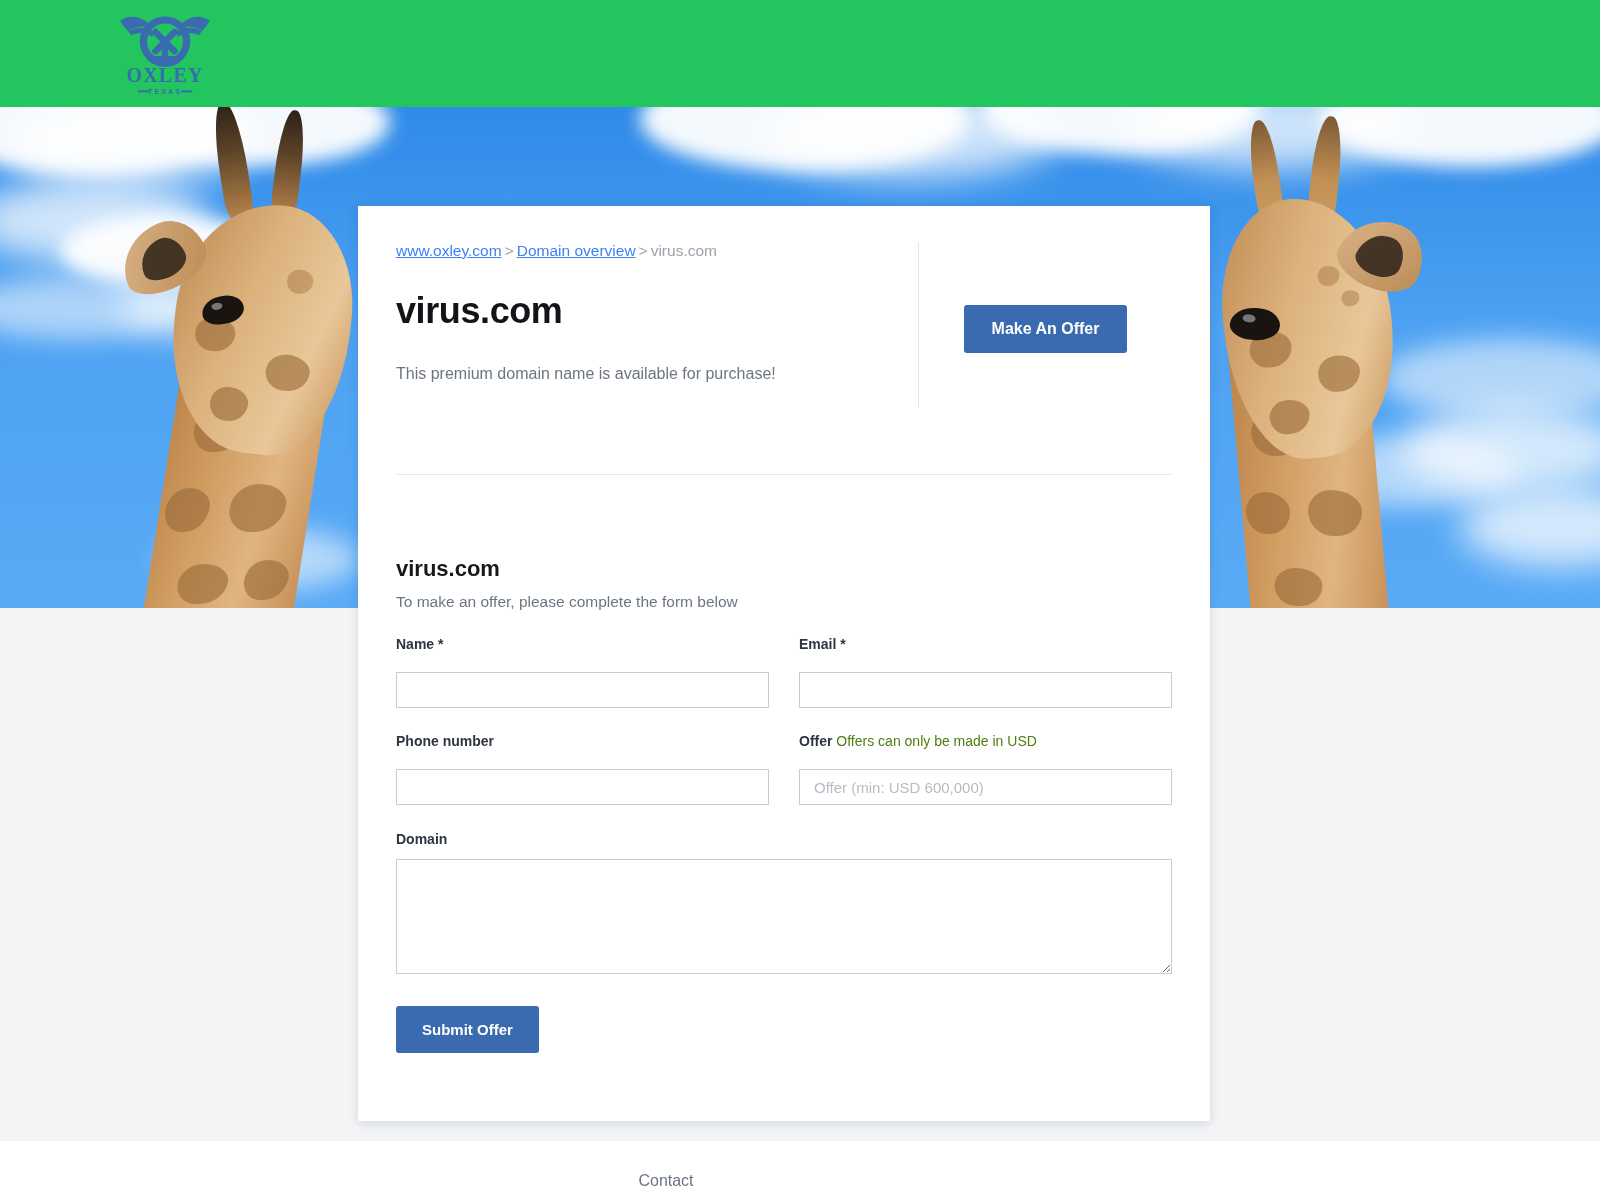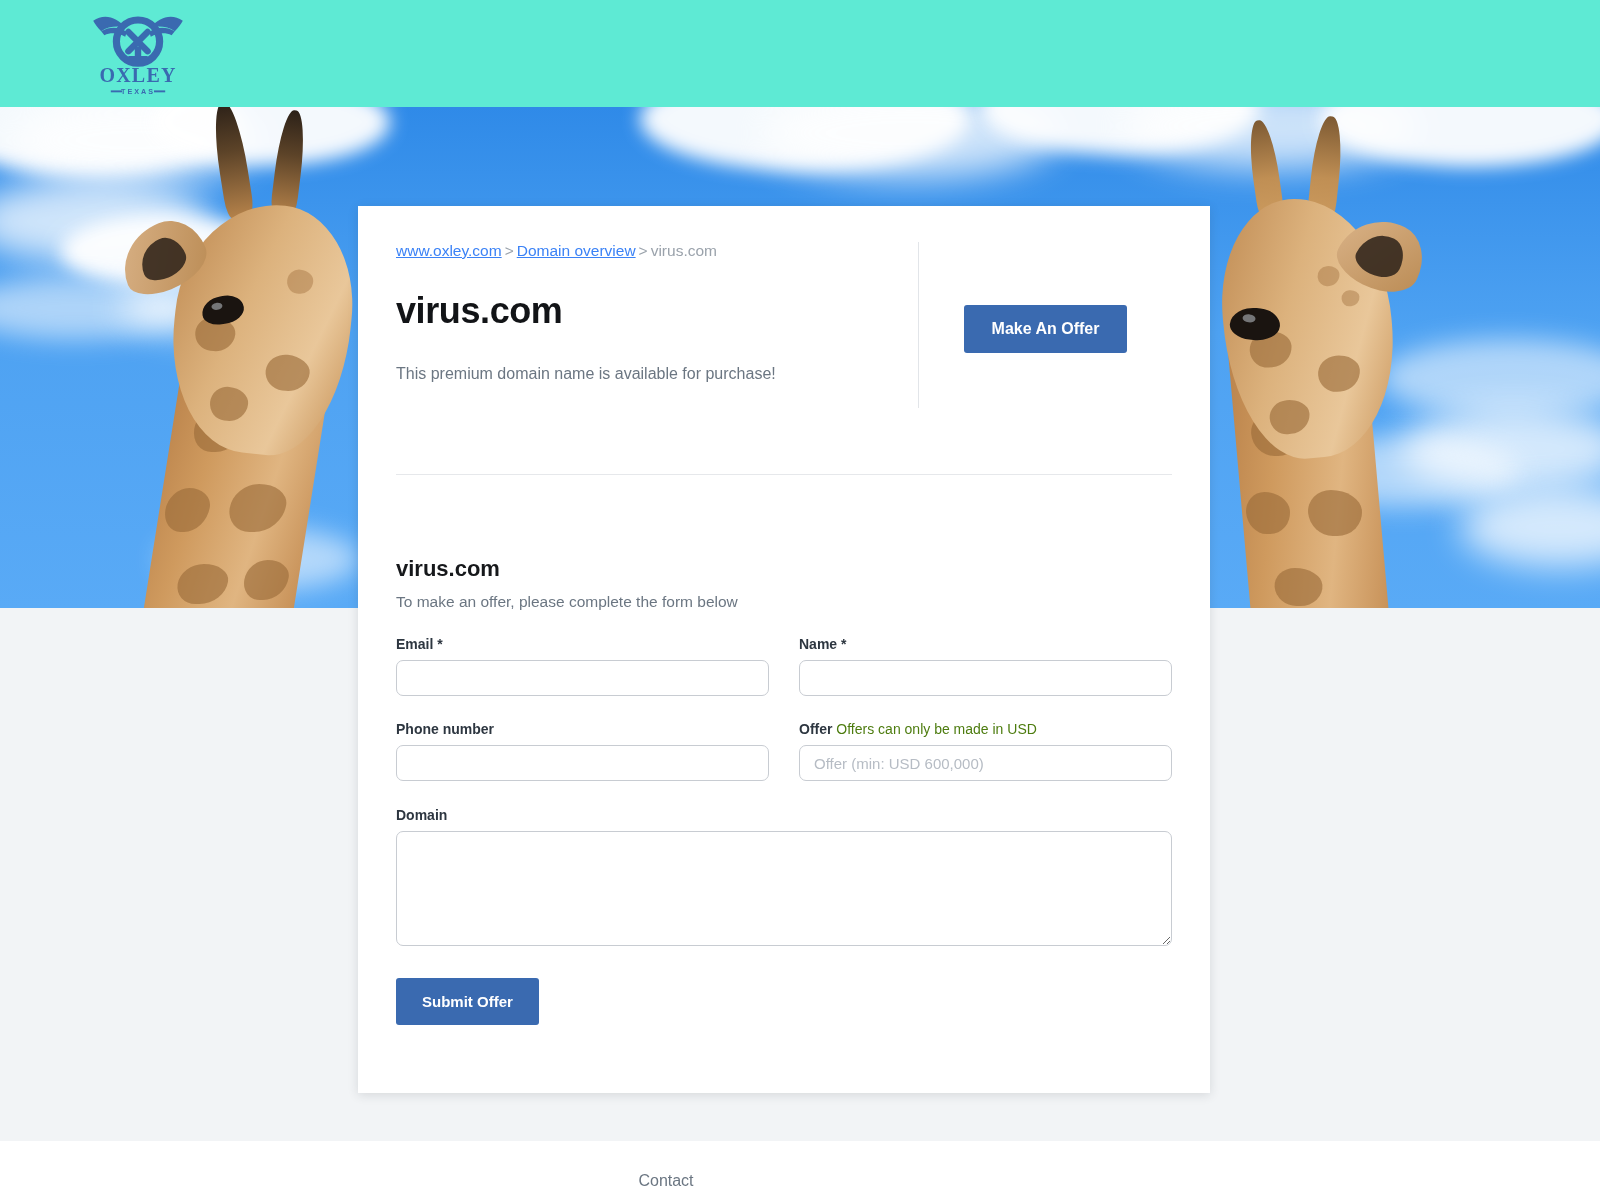--- a/index.html
+++ b/index.html
@@ -8,24 +8,24 @@
     width: 1600px;
     height: 1200px;
     background: #ffffff;
     font-family: "Liberation Sans", sans-serif;
     overflow: hidden;
   }
 
   
   .site-header {
     height: 107px;
-    background: #5eead4;
+    background: #22c55e;
     display: flex;
     align-items: center;
-    padding-left: 90px;
+    padding-left: 117px;
   }
   .logo {
     width: 96px;
     height: 92px;
     display: block;
   }
 
   
   .hero {
     position: relative;
@@ -190,26 +190,27 @@
     font-weight: bold;
     color: #2d3640;
     display: block;
     margin-bottom: 8px;
   }
   .fld-label .req { color: #2d3640; font-weight: bold; }
   .fld-label .hint { font-weight: normal; color: #4d7c0f; text-align: right; }
   input.fld, textarea.fld {
     width: 100%;
     border: 1px solid #c8ccd2;
-    border-radius: 7px;
+    border-radius: 0;
     background: #fff;
     font-size: 15px;
     color: #2d3640;
     font-family: "Liberation Sans", sans-serif;
     padding: 0 14px;
+    margin-top: 12px;
   }
   input.fld { height: 36px; }
   textarea.fld {
     height: 115px;
     padding: 10px 14px;
     resize: vertical;
     display: block;
   }
   input.fld::placeholder, textarea.fld::placeholder { color: #b6bcc4; }
   .msg-row { margin-top: 26px; }
@@ -357,31 +358,31 @@
 
   <div class="hr"></div>
 
   <div class="form-wrap">
     <div class="form-domain">virus.com</div>
     <div class="form-intro">To make an offer, please complete the form below</div>
 
     <div class="row">
       <div class="col">
         <label class="fld-label">
+          <span>Name</span>
+          <span class="req">*</span>
+        </label>
+        <input class="fld" type="text" placeholder="" style="">
+      </div>
+      <div class="col">
+        <label class="fld-label">
           <span>Email</span>
           <span class="req">*</span>
         </label>
         <input class="fld" type="email" placeholder="" style="">
-      </div>
-      <div class="col">
-        <label class="fld-label">
-          <span>Name</span>
-          <span class="req">*</span>
-        </label>
-        <input class="fld" type="text" placeholder="" style="">
       </div>
     </div>
 
     <div class="row">
       <div class="col">
         <label class="fld-label">
           <span>Phone number</span>
         </label>
         <input class="fld" type="tel" placeholder="" style="">
       </div>

